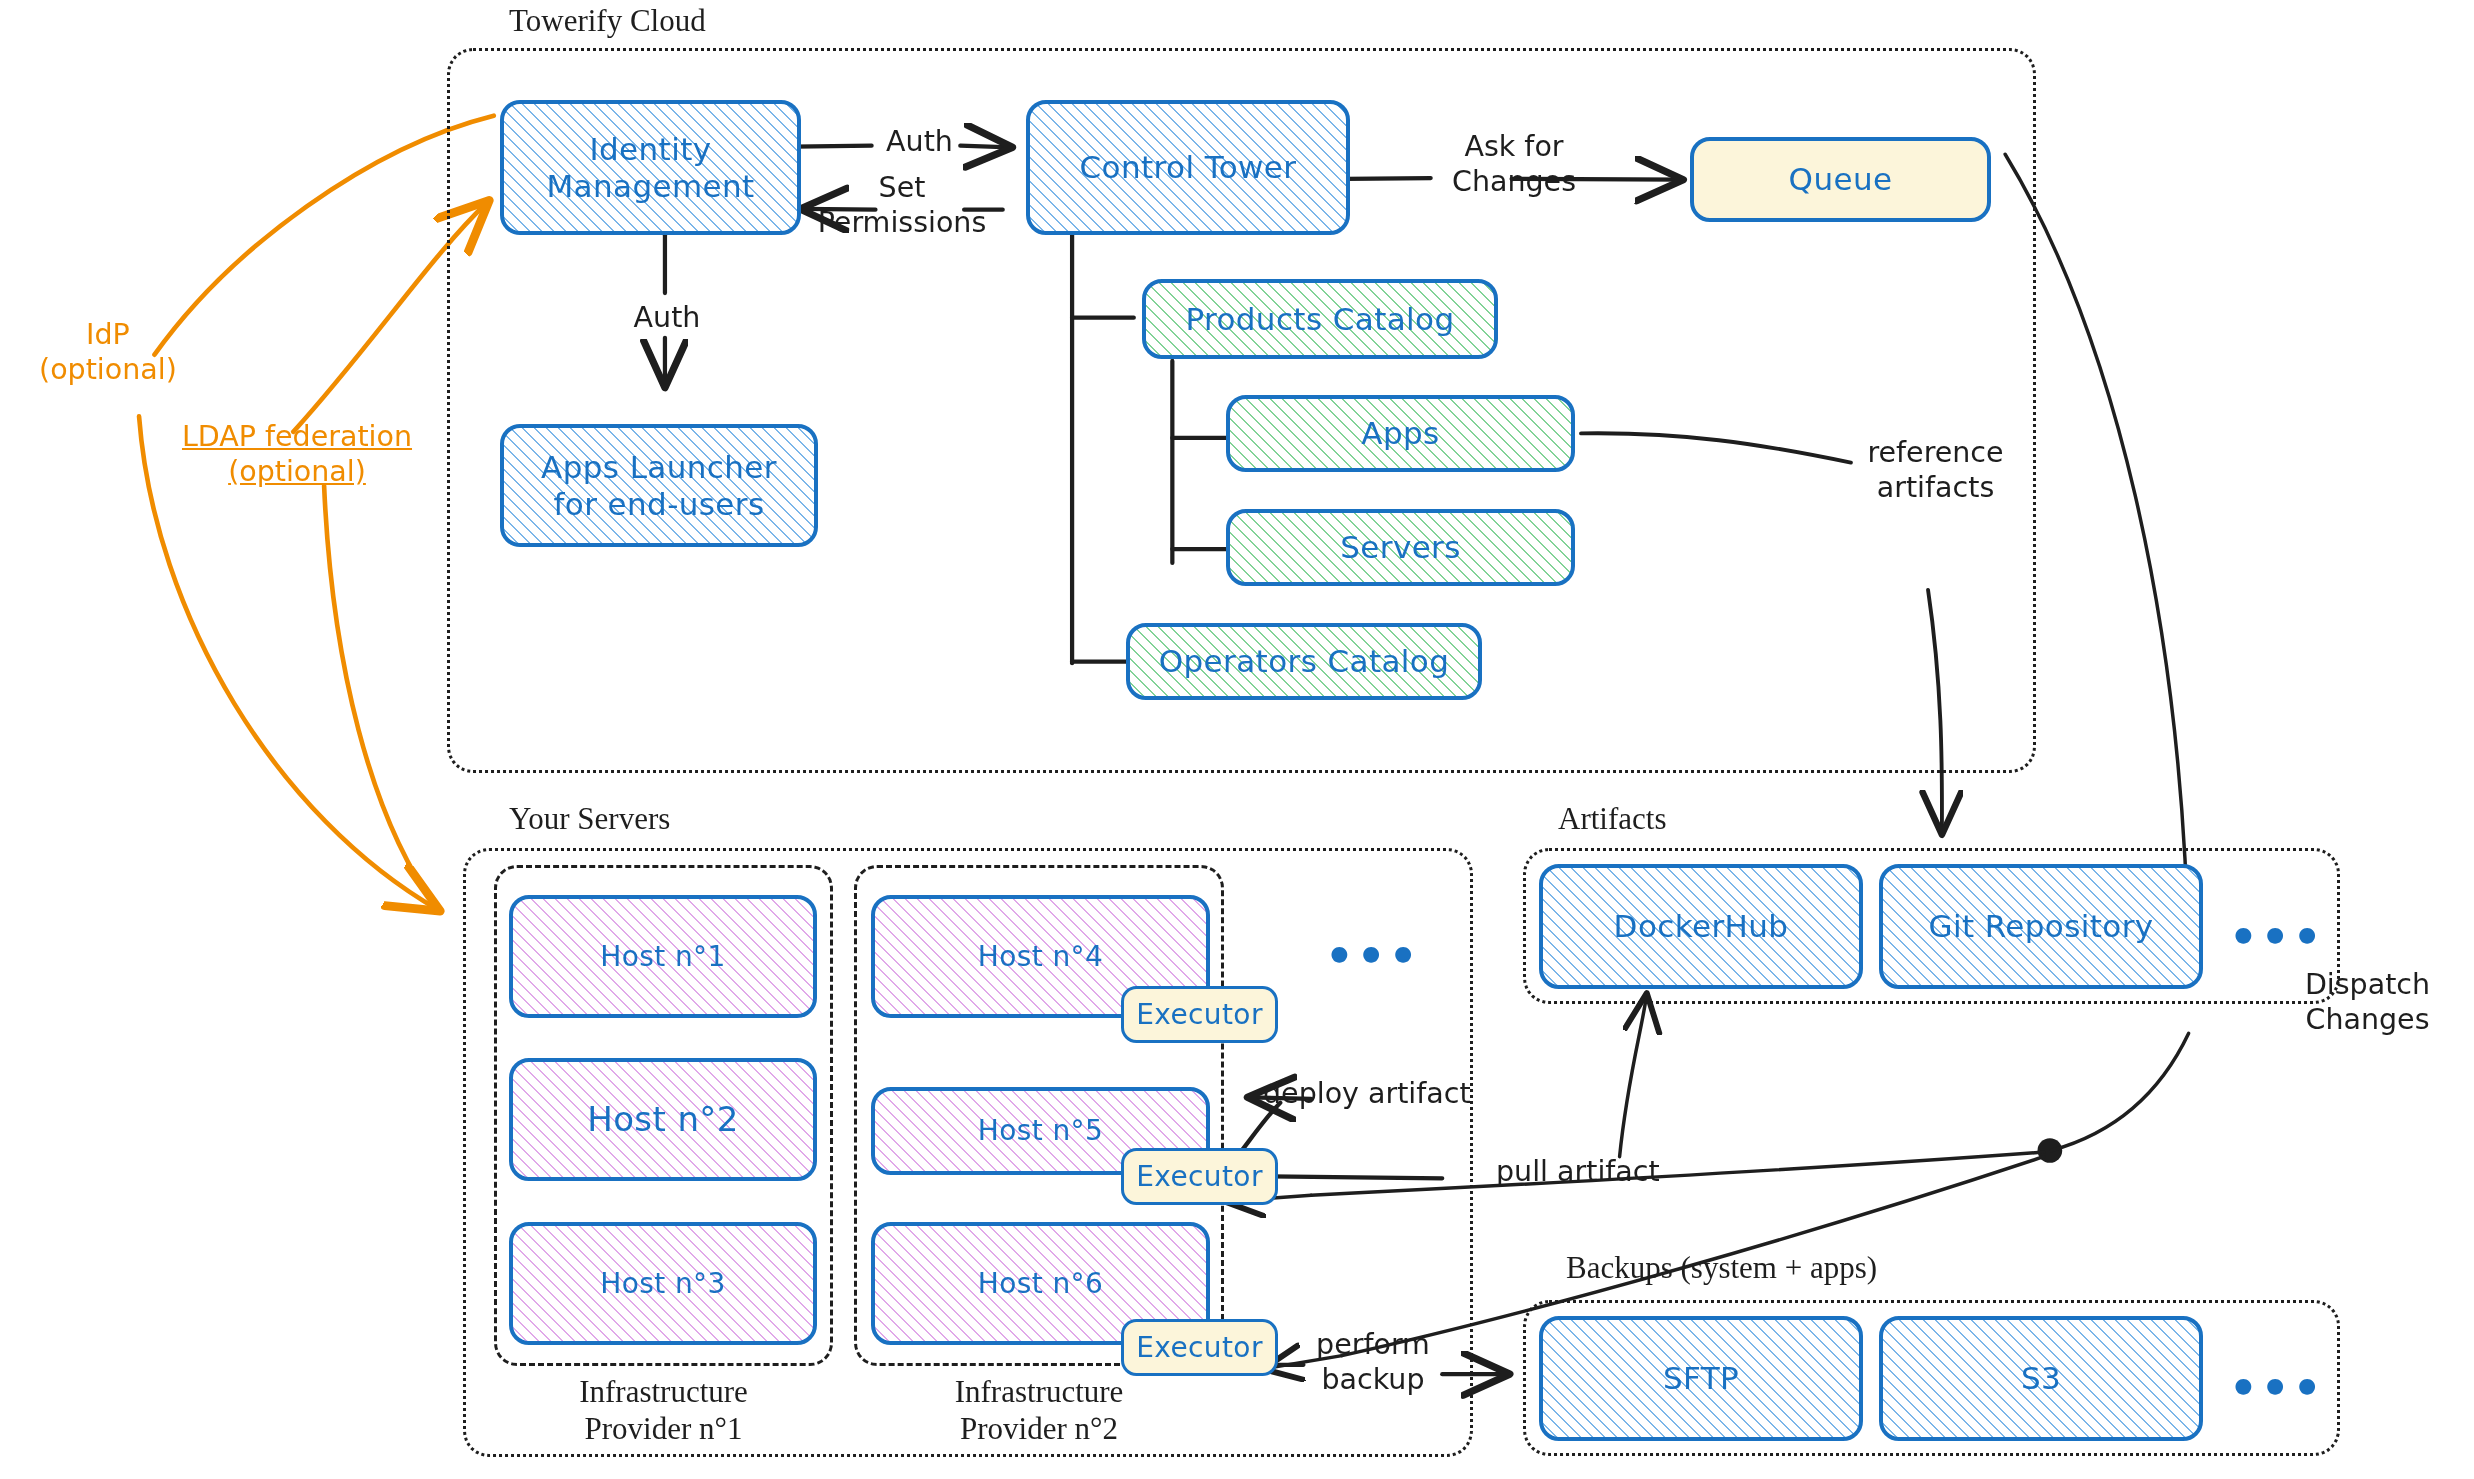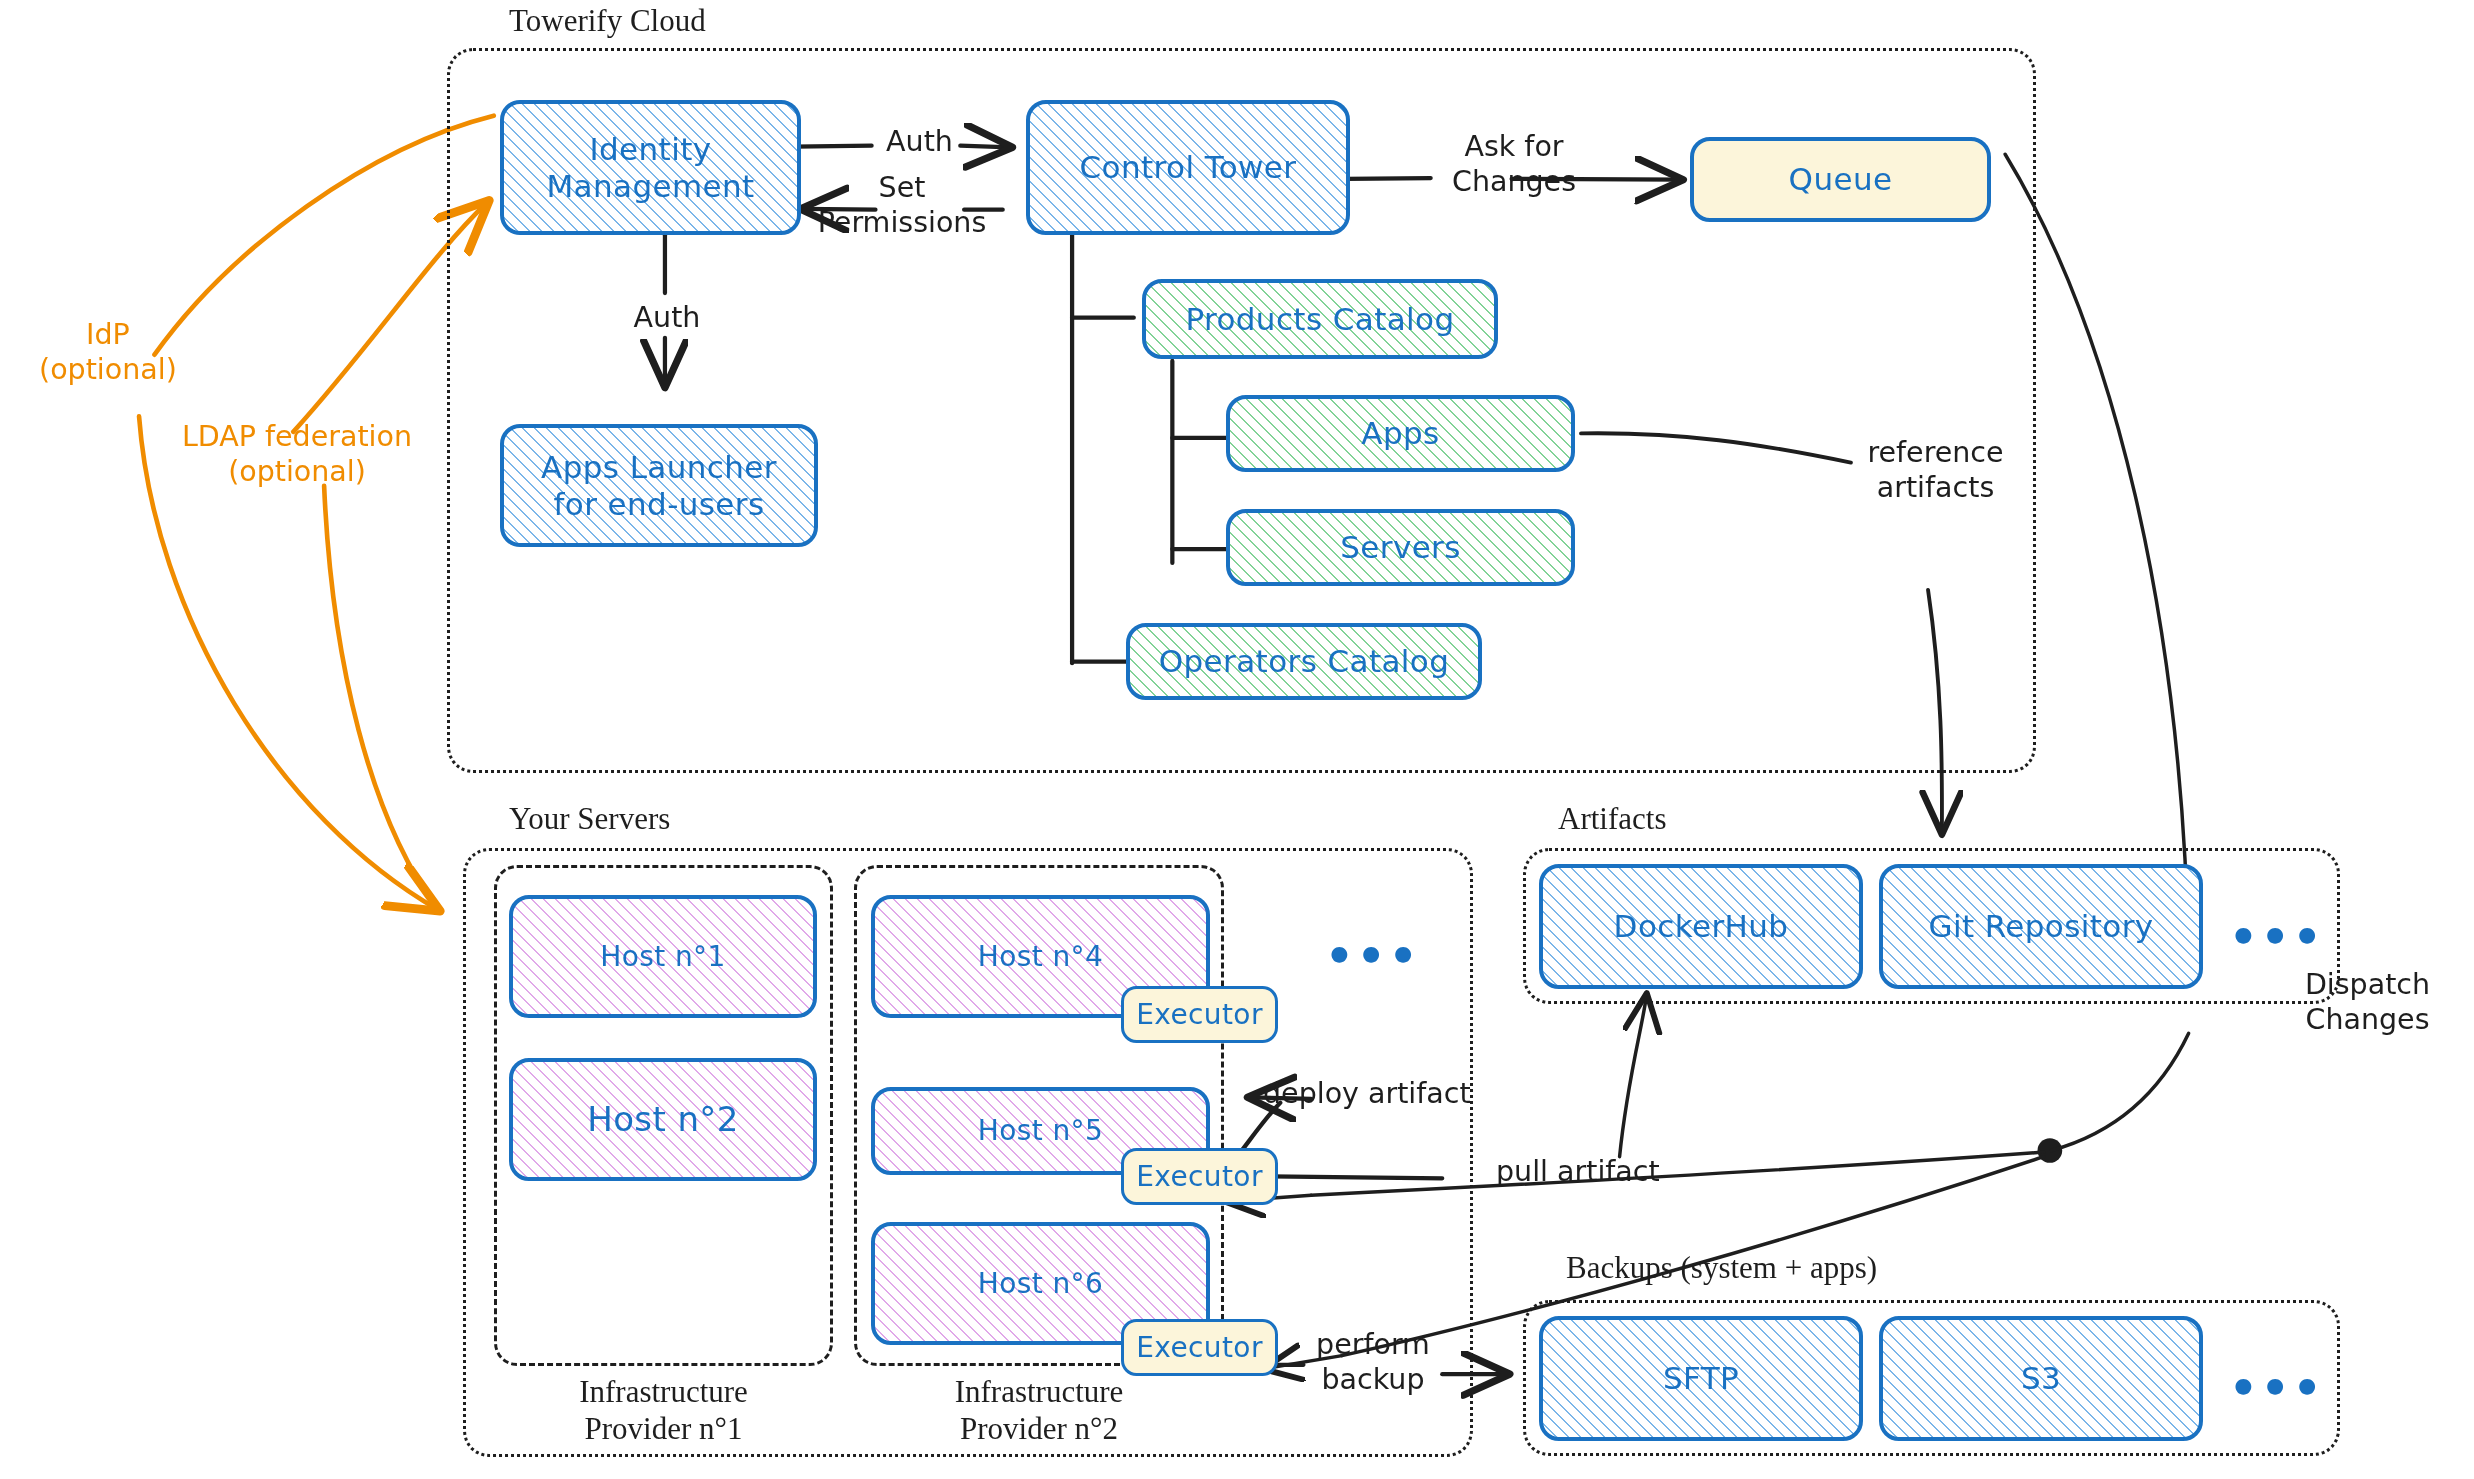--- a/index.html
+++ b/index.html
@@ -191,20 +191,21 @@
   <div class="node hatch-green" style="left:1142px;top:279px;width:356px;height:80px;">Products Catalog</div>
 
   <div class="node hatch-green" style="left:1226px;top:395px;width:349px;height:77px;">Apps</div>
 
   <div class="node hatch-green" style="left:1226px;top:509px;width:349px;height:77px;">Servers</div>
 
   <div class="node hatch-green" style="left:1126px;top:623px;width:356px;height:77px;">Operators Catalog</div>
 
   <div class="node hatch-violet" style="left:509px;top:895px;width:308px;height:123px;font-size:28px;">Host n°1</div>
   <div class="node hatch-violet" style="left:509px;top:1058px;width:308px;height:123px;font-size:34px;">Host n°2</div>
+  <div class="node hatch-violet" style="left:509px;top:1222px;width:308px;height:123px;font-size:28px;">Host n°3</div>
 
   <div class="node hatch-violet" style="left:871px;top:895px;width:339px;height:123px;font-size:28px;">Host n°4</div>
   <div class="node hatch-violet" style="left:871px;top:1058px;width:339px;height:88px;font-size:28px;margin-top:29px;">Host n°5</div>
   <div class="node hatch-violet" style="left:871px;top:1222px;width:339px;height:123px;font-size:28px;">Host n°6</div>
 
   <div class="node fill-yellow" style="left:1121px;top:986px;width:157px;height:57px;font-size:28px;border-radius:15.4px;border-width:3.9px;">Executor</div>
   <div class="node fill-yellow" style="left:1121px;top:1148px;width:157px;height:57px;font-size:28px;border-radius:15.4px;border-width:3.9px;">Executor</div>
   <div class="node fill-yellow" style="left:1121px;top:1319px;width:157px;height:57px;font-size:28px;border-radius:15.4px;border-width:3.9px;">Executor</div>
 
   <div class="ellipsis" style="left:1325px;top:933px;">•••</div>
@@ -236,17 +237,17 @@
   <div class="edge-label" style="left:1263px;top:1077px;width:247px;text-align:left;">deploy artifact</div>
 
   <div class="edge-label" style="left:1496px;top:1155px;width:231px;text-align:left;">pull artifact</div>
 
   <div class="edge-label" style="left:1296px;top:1328px;width:154px;">perform
 backup</div>
 
   <div class="edge-label orange" style="left:15.4px;top:318px;width:185px;">IdP
 (optional)</div>
 
-  <div class="edge-label orange" style="left:162px;top:420px;width:270px;">LDAP federation
+  <div class="edge-label orange" style="left:162px;top:420px;width:270px;text-decoration:underline;">LDAP federation
 (optional)</div>
 
 </div>
 
 
 </body></html>

